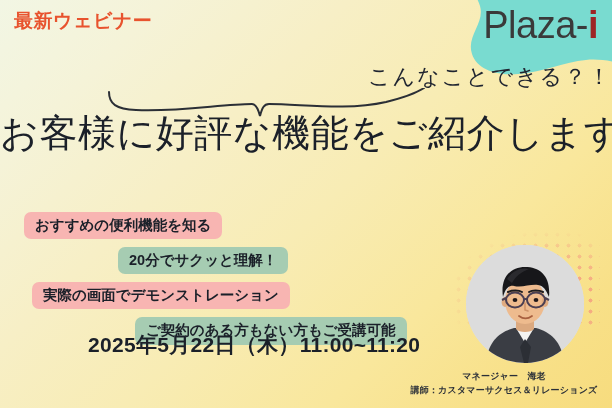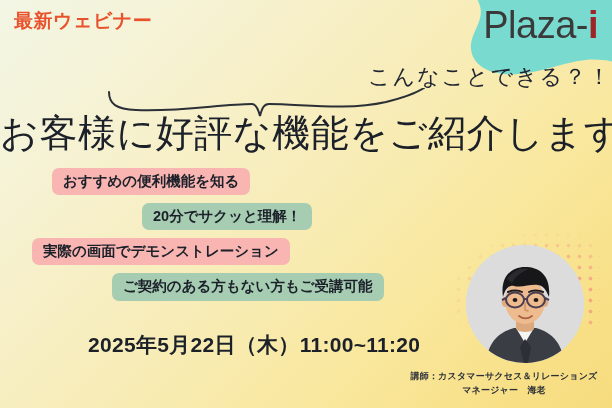--- a/index.html
+++ b/index.html
@@ -113,24 +113,24 @@
     font-weight:bold;
     color:#1b2029;
     line-height:1.25;
     white-space:nowrap;
     margin-bottom:8px;
   }
   .pill.pink  { background:#f8b5b2; }
   .pill.green { background:#a6ccb2; }
 
   .pill-row   { display:block; }
-  .pill-row.i0 { padding-left:52px; }
-  .pill-row.i1 { padding-left:118px;margin-left:24px; }
+  .pill-row.i0 { padding-left:24px;margin-top:44px; }
+  .pill-row.i1 { padding-left:118px; }
   .pill-row.i2 { padding-left:32px; }
-  .pill-row.i3 { padding-left:112px; }
+  .pill-row.i3 { padding-left:112px;margin-left:23px; }
 
   
   .date {
     position:absolute;
     left:88px; top:323px;
     font-size:21px;
     font-weight:bold;
     color:#1b2029;
     letter-spacing:0.3px;
     white-space:nowrap;
@@ -232,17 +232,17 @@
 
       <path d="M42,47 C46,45 53,45 56,47" stroke="#1c1c20" stroke-width="2" fill="none" stroke-linecap="round"></path>
       <path d="M63,47 C66,45 73,45 77,47" stroke="#1c1c20" stroke-width="2" fill="none" stroke-linecap="round"></path>
 
       <path d="M59,58 L59,65 L62,66" stroke="#cf9368" stroke-width="1.6" fill="none" stroke-linecap="round"></path>
       <path d="M53,71 C57,74 62,74 66,71" stroke="#a8603f" stroke-width="1.8" fill="none" stroke-linecap="round"></path>
     </svg>
   </div>
 
   <div class="credit">
+    <span class="line">マネージャー　海老</span>
     <span class="line">講師：カスタマーサクセス＆リレーションズ</span>
-    <span class="line">マネージャー　海老</span>
   </div>
 
 </div>
 
 </body></html>

